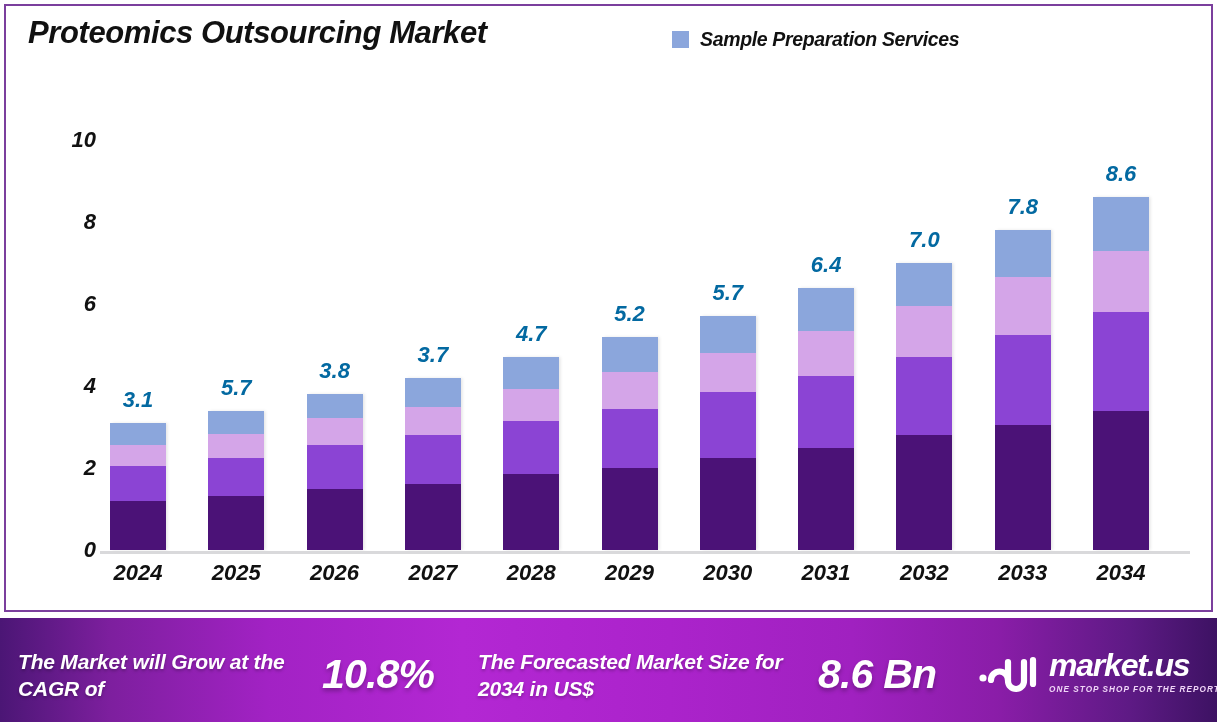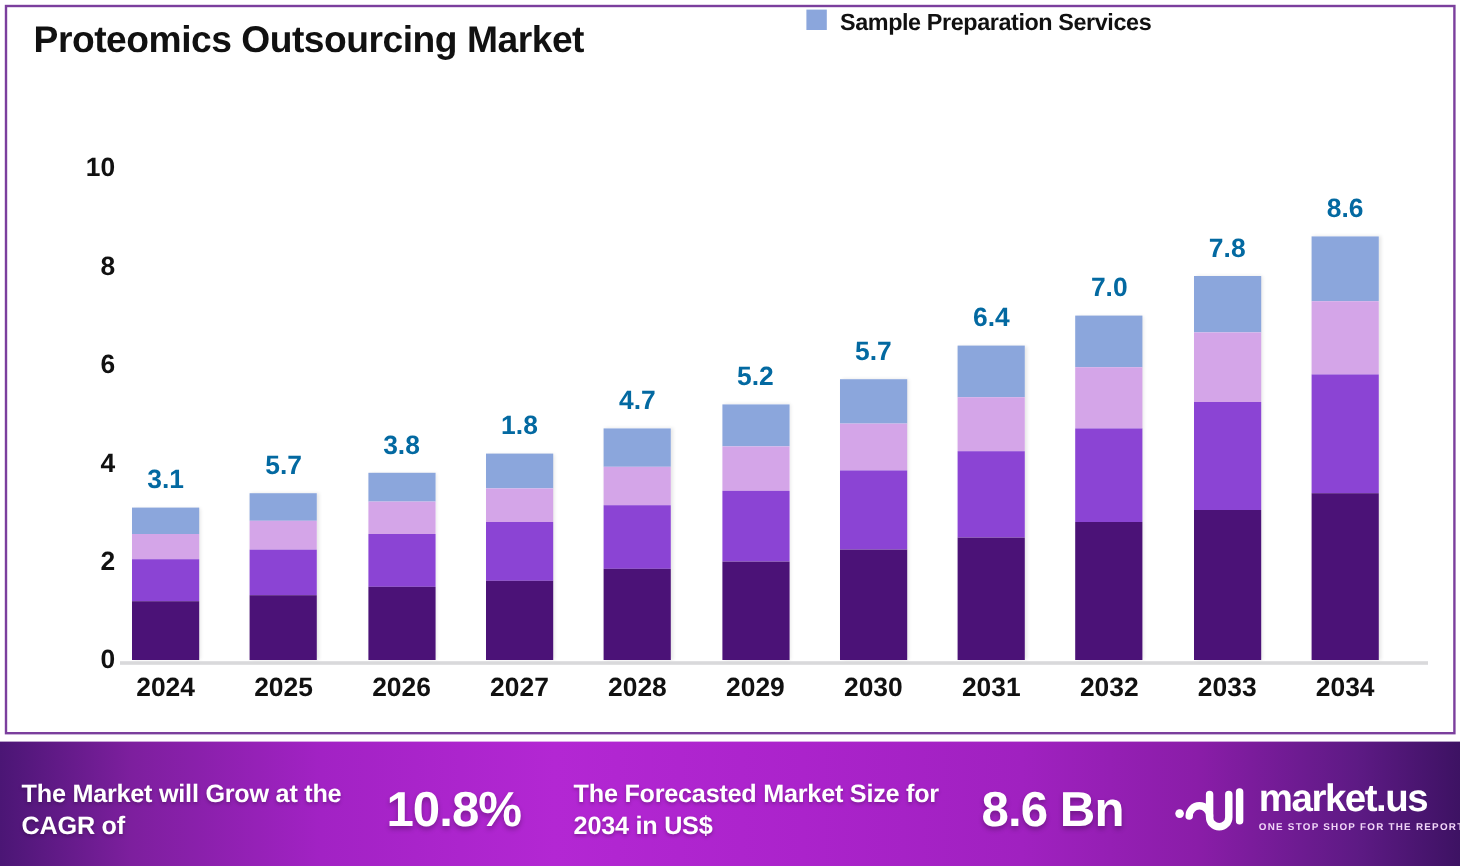--- a/index.html
+++ b/index.html
@@ -10,20 +10,21 @@
     background: #ffffff;
     font-family: "Liberation Sans", sans-serif;
     overflow: hidden;
   }
 
   #infographic {
     position: relative;
     width: 1217px;
     height: 722px;
     background: #ffffff;
+    font-style: italic;
   }
 
   
   .chart-frame {
     position: absolute;
     left: 4px;
     top: 4px;
     width: 1209px;
     height: 608px;
     border: 2.5px solid #7B3F9D;
@@ -56,21 +57,21 @@
 
   
   .legend {
     position: absolute;
     left: 672px;
     top: 8px;
     width: 540px;
   }
   .legend-item {
     display: flex;
-    align-items: flex-start;
+    align-items: center;
     height: 62px;
   }
   .legend-swatch {
     width: 17px;
     height: 17px;
     flex: 0 0 auto;
     margin-right: 11px;
   }
   .legend-label {
     font-size: 19.5px;
@@ -290,21 +291,21 @@
           </div>
           <div class="bar-value" style="bottom: 165.8px;">3.8</div>
         </div>
         <div class="bar-group" style="left: 304.9px;">
           <div class="bar-stack">
             <div class="seg" style="height: 28.7px; background: rgb(139, 166, 220);"></div>
             <div class="seg" style="height: 28.7px; background: rgb(212, 165, 232);"></div>
             <div class="seg" style="height: 49.2px; background: rgb(139, 68, 212);"></div>
             <div class="seg" style="height: 65.6px; background: rgb(75, 18, 119);"></div>
           </div>
-          <div class="bar-value" style="bottom: 182.2px;">1.8</div>
+          <div class="bar-value" style="bottom: 182.2px;">3.7</div>
         </div>
         <div class="bar-group" style="left: 403.2px;">
           <div class="bar-stack">
             <div class="seg" style="height: 31.57px; background: rgb(139, 166, 220);"></div>
             <div class="seg" style="height: 31.98px; background: rgb(212, 165, 232);"></div>
             <div class="seg" style="height: 53.3px; background: rgb(139, 68, 212);"></div>
             <div class="seg" style="height: 75.85px; background: rgb(75, 18, 119);"></div>
           </div>
           <div class="bar-value" style="bottom: 202.7px;">4.7</div>
         </div>

